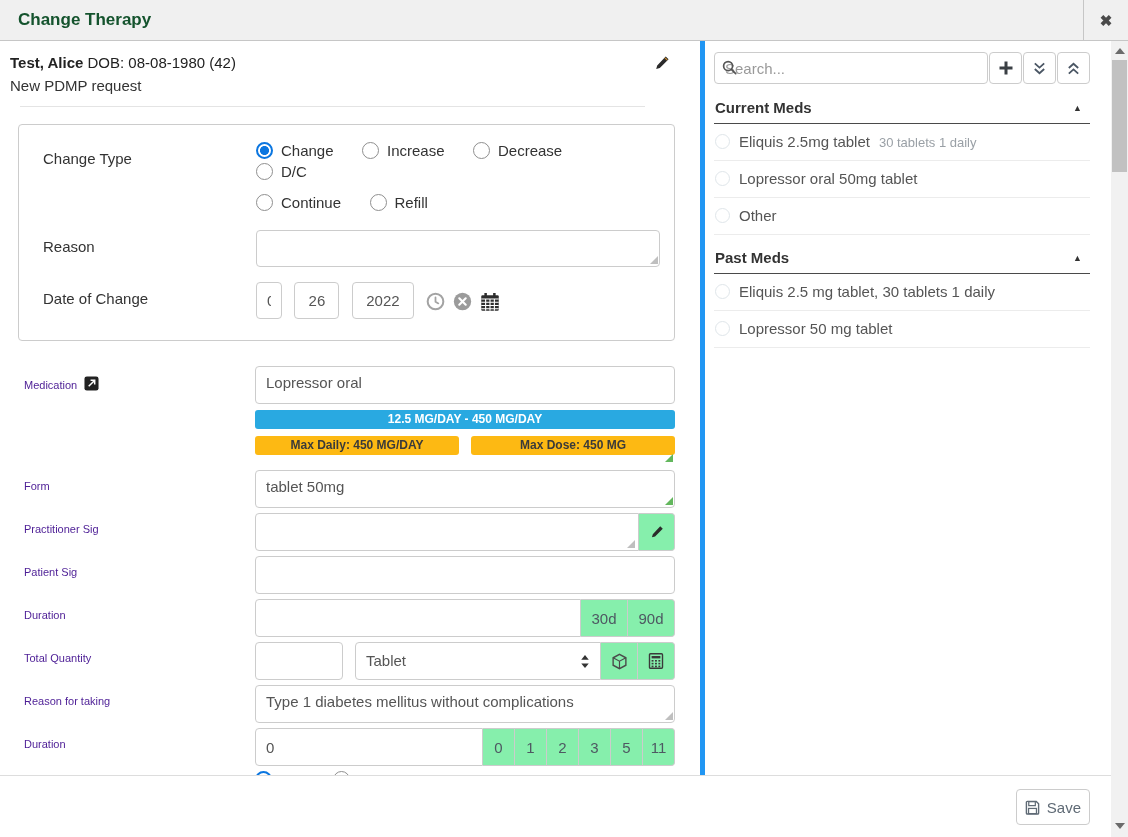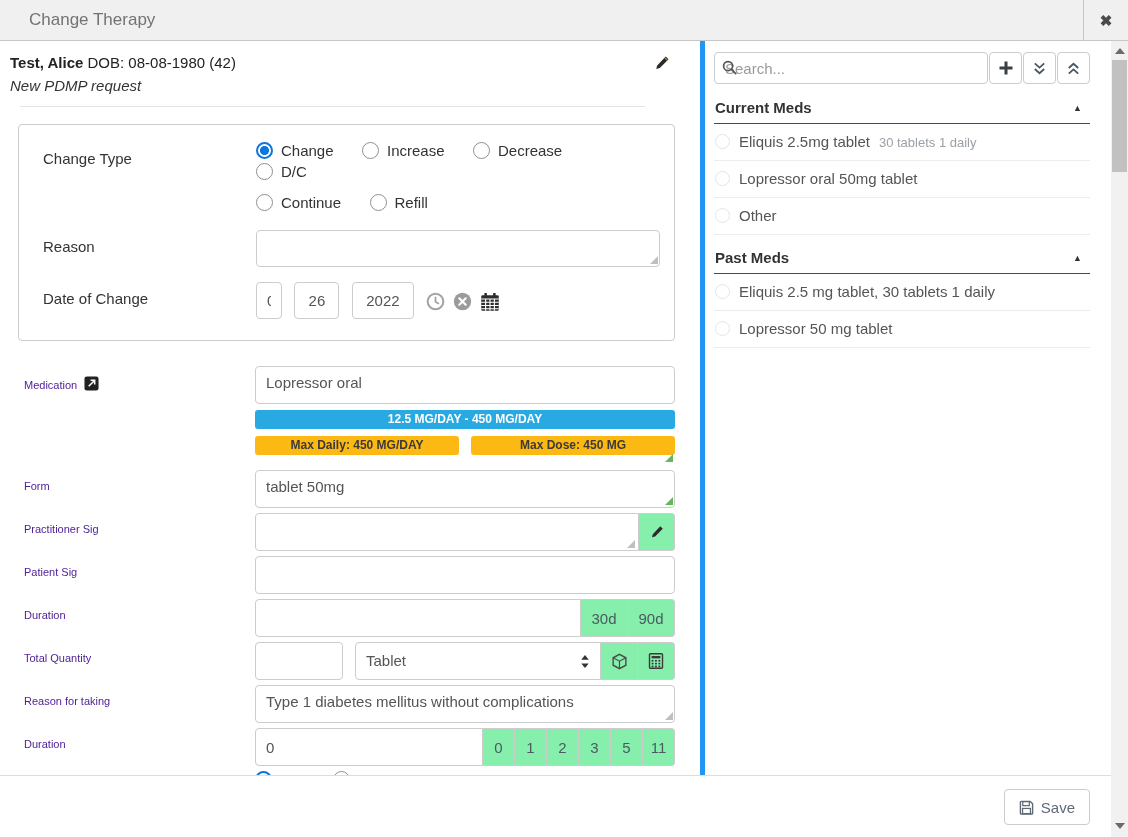--- a/index.html
+++ b/index.html
@@ -1,42 +1,42 @@
 <!DOCTYPE html>
 <html><head>
 <meta charset="utf-8">
 <style>
   * { margin:0; padding:0; box-sizing:border-box; }
   html,body { width:1128px; height:837px; }
   body { font-family:"Liberation Sans", sans-serif; background:#fff; position:relative; overflow:hidden; color:#333; }
 
   
   .hdr { position:absolute; top:0; left:0; right:0; height:41px; background:#f0f0f0; border-bottom:1px solid #c6c6c6; }
-  .hdr-title { line-height:40px; padding-left:29px; font-size:17px; font-weight:normal; color:#737373; }
+  .hdr-title { line-height:40px; padding-left:18px; font-size:17px; font-weight:bold; color:#14532d; }
   .hdr-close { position:absolute; top:0; right:0; width:45px; height:41px; border-left:1px solid #c6c6c6; text-align:center; line-height:41px; font-size:15px; font-weight:bold; color:#4a4a4a; cursor:pointer; }
 
   
   .sbar { position:absolute; top:41px; right:0; width:17px; bottom:0; background:#f1f1f1; }
   .sb-btn { position:absolute; left:0; width:17px; height:17px; }
   .sb-btn.up { top:2px; } .sb-btn.down { bottom:2px; }
   .tri-up { width:0; height:0; border-left:5px solid transparent; border-right:5px solid transparent; border-bottom:6px solid #6b6b6b; margin:5px auto; }
   .tri-down { width:0; height:0; border-left:5px solid transparent; border-right:5px solid transparent; border-top:6px solid #6b6b6b; margin:5px auto; }
   .sb-thumb { position:absolute; top:19px; left:1px; right:1px; height:112px; background:#c1c1c1; }
 
   
   .mbody { position:absolute; top:41px; left:0; right:17px; bottom:62px; background:#fff; overflow:hidden; }
   .leftcol { position:absolute; left:0; top:0; width:700px; height:100%; }
   .sidecol { position:absolute; left:700px; right:21px; top:0; bottom:0; border-left:5px solid #2196f3; padding:11px 0 0 9px; }
   .ftr { position:absolute; left:0; right:17px; bottom:0; height:62px; border-top:1px solid #ddd; background:#fff; }
 
   
   .pat { position:relative; padding:13px 30px 0 10px; }
   .pat-line1 { font-size:15px; color:#222; }
   .pat-name { font-weight:bold; }
-  .pat-line2 { font-size:15px; color:#333; margin-top:6px;font-style:italic; }
+  .pat-line2 { font-size:15px; color:#333; margin-top:6px; }
   .pat-edit { position:absolute; right:30px; top:14px; cursor:pointer; }
   .pat-div { margin:12px 25px 0 10px; border-bottom:1px solid #e4e4e4; }
 
   
   .panel { margin:17px 25px 25px 18px; border:1px solid #ccc; border-radius:4px; padding:17px 14px 20px 12px; }
   .prow { display:flex; margin-bottom:15px; }
   .prow:last-child { margin-bottom:0; }
   .plabel { width:225px; flex:0 0 225px; font-size:15px; color:#333; padding:8px 0 0 12px; }
   .pctrl { flex:1; position:relative; }
 
@@ -89,21 +89,21 @@
   .search-in { width:100%; height:32px; padding-left:30px; border-radius:4px; }
   .sq-btn { width:33px; height:32px; border:1px solid #ccc; border-radius:4px; background:#fff; display:flex; align-items:center; justify-content:center; cursor:pointer; flex:0 0 33px; }
 
   .sect-hdr { display:flex; justify-content:space-between; align-items:center; padding:5px 8px 7px 1px; font-size:15px; font-weight:bold; color:#333; border-bottom:1px solid #4a4a4a; cursor:pointer; }
   .caret { font-size:9px; color:#333; }
   .med-item { display:flex; align-items:baseline; gap:9px; padding:9px 0 10px 1px; border-bottom:1px solid #ececec; font-size:15px; color:#555; cursor:pointer; }
   .med-radio { width:15px; height:15px; border-radius:50%; border:1px solid #e0e6ea; flex:0 0 15px; align-self:center; }
   .med-note { font-size:13px; color:#9aa0a6; }
 
   
-  .save-btn { position:absolute; right:21px; top:13px; height:36px; padding:0 14px; border:1px solid #ccc; border-radius:4px; background:#fff; display:flex; align-items:center; gap:7px; font-size:15px; color:#5f6a75; cursor:pointer; }
+  .save-btn { position:absolute; right:21px; top:13px; height:36px; padding:0 8px; border:1px solid #ccc; border-radius:4px; background:#fff; display:flex; align-items:center; gap:7px; font-size:15px; color:#5f6a75; cursor:pointer; }
 </style>
 </head>
 <body>
 
 <div class="hdr">
   <div class="hdr-title">Change Therapy</div>
   <div class="hdr-close"><span>✖</span></div>
 </div>
 
 <div class="sbar">

